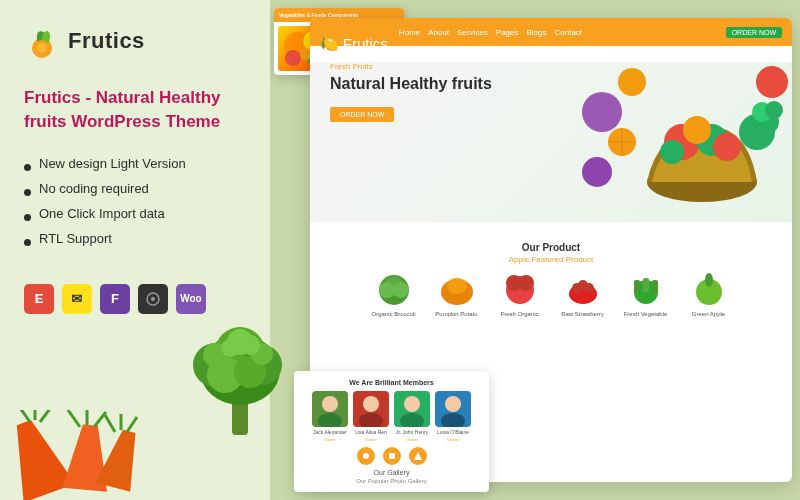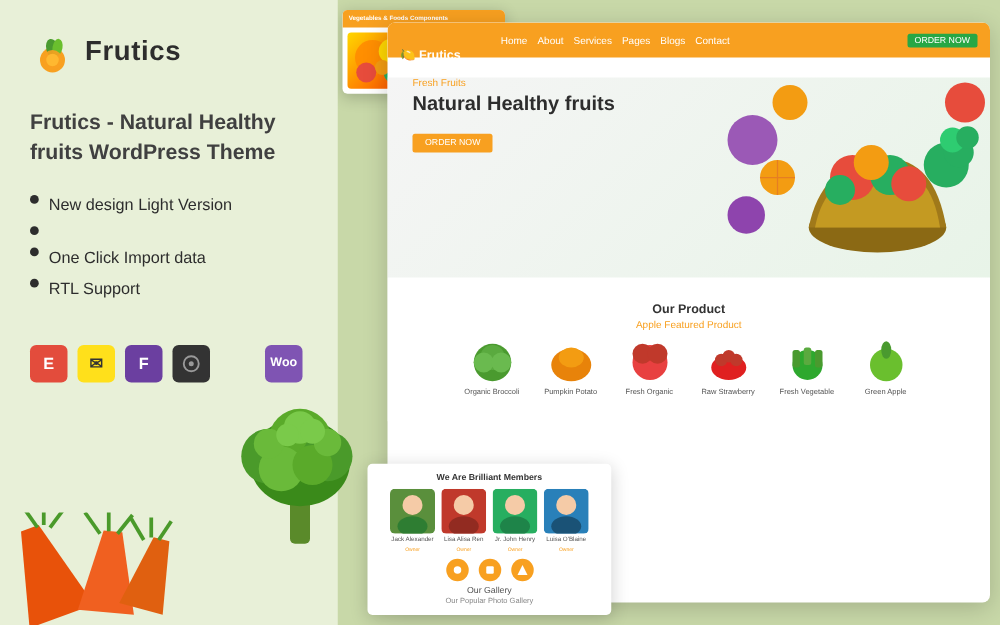--- a/index.html
+++ b/index.html
@@ -38,32 +38,32 @@
     .logo-text {
       font-size: 22px;
       font-weight: 700;
       color: #2d2d2d;
       letter-spacing: 0.5px;
     }
 
     .product-title {
       font-size: 17px;
       font-weight: 700;
-      color: #404040;
+      color: #be185d;
       line-height: 1.4;
       margin-bottom: 22px;
     }
 
     .features-list {
       list-style: none;
       margin-bottom: 28px;
     }
     .features-list li {
       display: flex;
-      align-items: flex-start;
+      align-items: flex-end;
       gap: 8px;
       font-size: 13px;
       color: #2d2d2d;
       margin-bottom: 10px;
     }
     .bullet {
       width: 7px;
       height: 7px;
       background: #2d2d2d;
       border-radius: 50%;
@@ -85,21 +85,21 @@
       align-items: center;
       justify-content: center;
       font-size: 13px;
       font-weight: 700;
       color: #fff;
     }
     .icon-elementor { background: #e34c3c; }
     .icon-mailchimp { background: #ffe01b; color: #333; }
     .icon-flatsome { background: #6b3fa0; }
     .icon-revolution { background: #333; }
-    .icon-woo { background: #7f54b3; margin-left: 36px; }
+    .icon-woo { background: #7f54b3; }
 
     
     .broccoli-decor {
       position: absolute;
       bottom: 60px;
       right: -30px;
       width: 120px;
       height: 130px;
       z-index: 3;
       pointer-events: none;
@@ -141,28 +141,28 @@
     .ms-header {
       background: #f8a020;
       height: 28px;
       display: flex;
       align-items: center;
       padding: 0 10px;
       gap: 6px;
     }
     .ms-header-logo {
       color: #fff;
-      font-weight: 700;
-      font-size: 10px;
+      font-weight: 400;
+      font-size: 15px;
       margin-top: 24px;
     }
     .ms-header-nav {
       display: flex;
       gap: 8px;
-      margin-left: 26px;
+      margin-left: 5px;
     }
     .ms-nav-item {
       color: #fff;
       font-size: 8px;
     }
     .ms-header-btn {
       background: #28a745;
       color: #fff;
       font-size: 7px;
       padding: 2px 6px;
@@ -388,20 +388,21 @@
 
   <div class="product-title">Frutics - Natural Healthy fruits WordPress Theme</div>
 
   <ul class="features-list">
     <li>
       <span class="bullet"></span>
       <span>New design Light Version</span>
     </li>
     <li>
       <span class="bullet"></span>
+      <span>No coding required</span>
     </li>
     <li>
       <span class="bullet"></span>
       <span>One Click Import data</span>
     </li>
     <li>
       <span class="bullet"></span>
       <span>RTL Support</span>
     </li>
   </ul>

